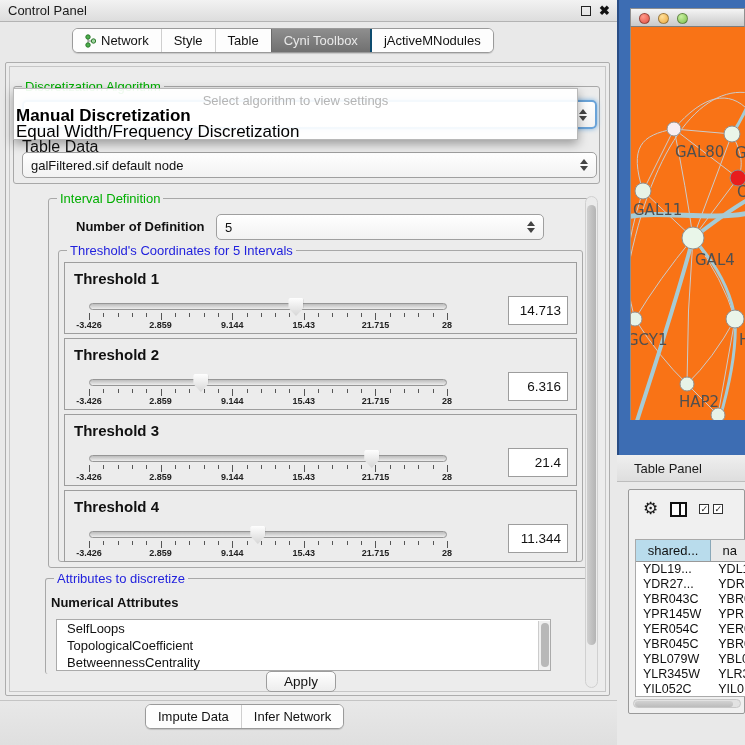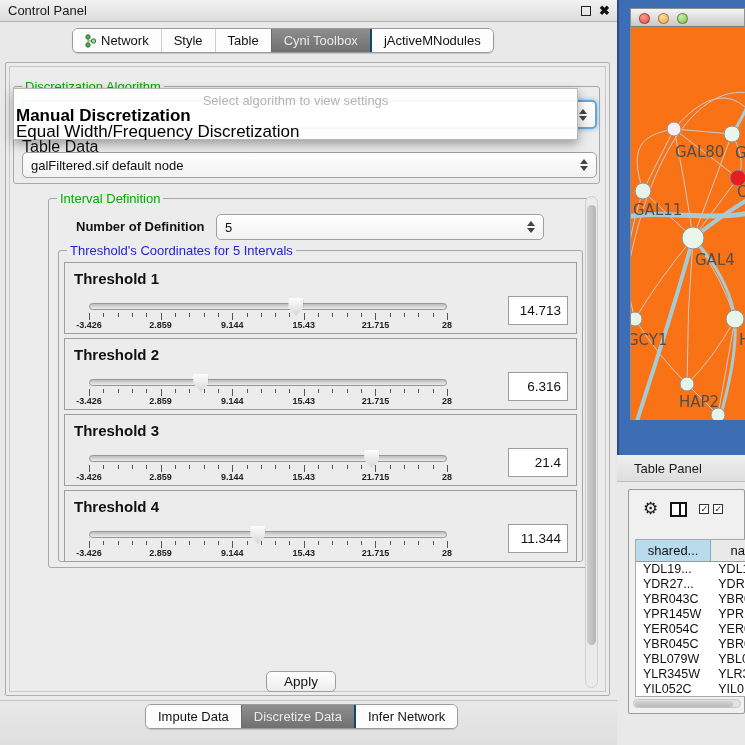--- a/index.html
+++ b/index.html
@@ -84,21 +84,21 @@
   #table-toolbar { position:absolute; left:0; top:4px; width:100%; height:30px; display:flex; align-items:center; gap:12px; padding-left:14px; }
   .gear { font-size:17px; color:#1a1a1a; line-height:18px; }
   .col-icon { width:17px; height:15px; border:2px solid #111; background:#fff; position:relative; }
   .col-icon::after { content:""; position:absolute; left:50%; top:0; width:2px; height:100%; background:#111; }
   .cb-pair { display:flex; gap:4px; }
   .cb { width:10px; height:10px; border:1.2px solid #333; background:#fff; font-size:9px; line-height:9px; text-align:center; color:#222; }
   #data-table { position:absolute; left:6px; top:49px; width:111px; height:158px; background:#fff; border:1px solid #aaa; border-right:none; overflow:hidden; }
   .th-row { display:flex; height:22px; border-bottom:1px solid #999; }
   .th { font-size:13px; padding-top:3px; overflow:hidden; white-space:nowrap; }
   .th.c1 { width:76px; background:#b9dcec; border-right:1px solid #8aa8b8; text-align:center; }
-  .th.c2 { width:35px; background:#e9e9e9; text-align:right; padding-right:1px; }
+  .th.c2 { width:35px; background:#e9e9e9; text-align:right; padding-right:9px; }
   .tr { display:flex; height:15px; }
   .td { font-size:12.5px; overflow:hidden; white-space:nowrap; }
   .td.c1 { width:76px; padding-left:7px; }
   .td.c2 { width:35px; padding-left:7px; }
   #h-scroll { position:absolute; left:4px; top:209px; width:108px; height:9px; background:#e2e2e2; border:1px solid #c8c8c8; border-radius:5px; }
   #h-thumb { position:absolute; left:1px; top:0.5px; width:98px; height:6px; background:linear-gradient(#d2d2d2,#bcbcbc); border-radius:4px; }
 
   .net-icon-svg { display:inline-block; }
 </style>
 </head>
@@ -347,35 +347,44 @@
           <span class="tick-label" style="left: 20%;">2.859</span>
           <span class="tick-label" style="left: 40%;">9.144</span>
           <span class="tick-label" style="left: 60%;">15.43</span>
           <span class="tick-label" style="left: 80%;">21.715</span>
           <span class="tick-label" style="left: 100%;">28</span>
         </div>
       <div class="value-box">11.344</div>
     </div>
     </div>
 
+  <div class="groupbox" style="left:45px; top:578px; width:549px; height:96px; border-bottom:none;">
+    <span class="group-title blue-title">Attributes to discretize</span>
+    <span class="abs bold-label" style="left:5px; top:16px;">Numerical Attributes</span>
+    <div id="attr-list">
+      <div class="mini-scroll" style="right:0; height:50px;">
+        <div class="mini-thumb" style="top:2px; height:44px;"></div>
+      </div>
+    <div class="list-item">SelfLoops</div>
+        <div class="list-item">TopologicalCoefficient</div>
+        <div class="list-item">BetweennessCentrality</div>
+      </div>
+  </div>
 
   <div id="outer-scrollbar" class="abs">
     <div id="outer-thumb"></div>
   </div>
 
   <div id="apply-button" class="abs">Apply</div>
 
   <div id="bottom-strip" class="abs"></div>
   <div class="abs" style="left:145px; top:704px;">
     <span class="pill">
       <span class="seg">
           <span>Impute Data</span>
-        </span>
-      <span class="seg selected">
-          <span>Discretize Data</span>
         </span>
       <span class="seg">
           <span>Infer Network</span>
         </span>
     </span>
   </div>
 
   <div id="algo-popup" class="abs">
     <div id="popup-hint">Select algorithm to view settings</div>
     <div class="popup-option bold" style="top:17px;">Manual Discretization</div>

